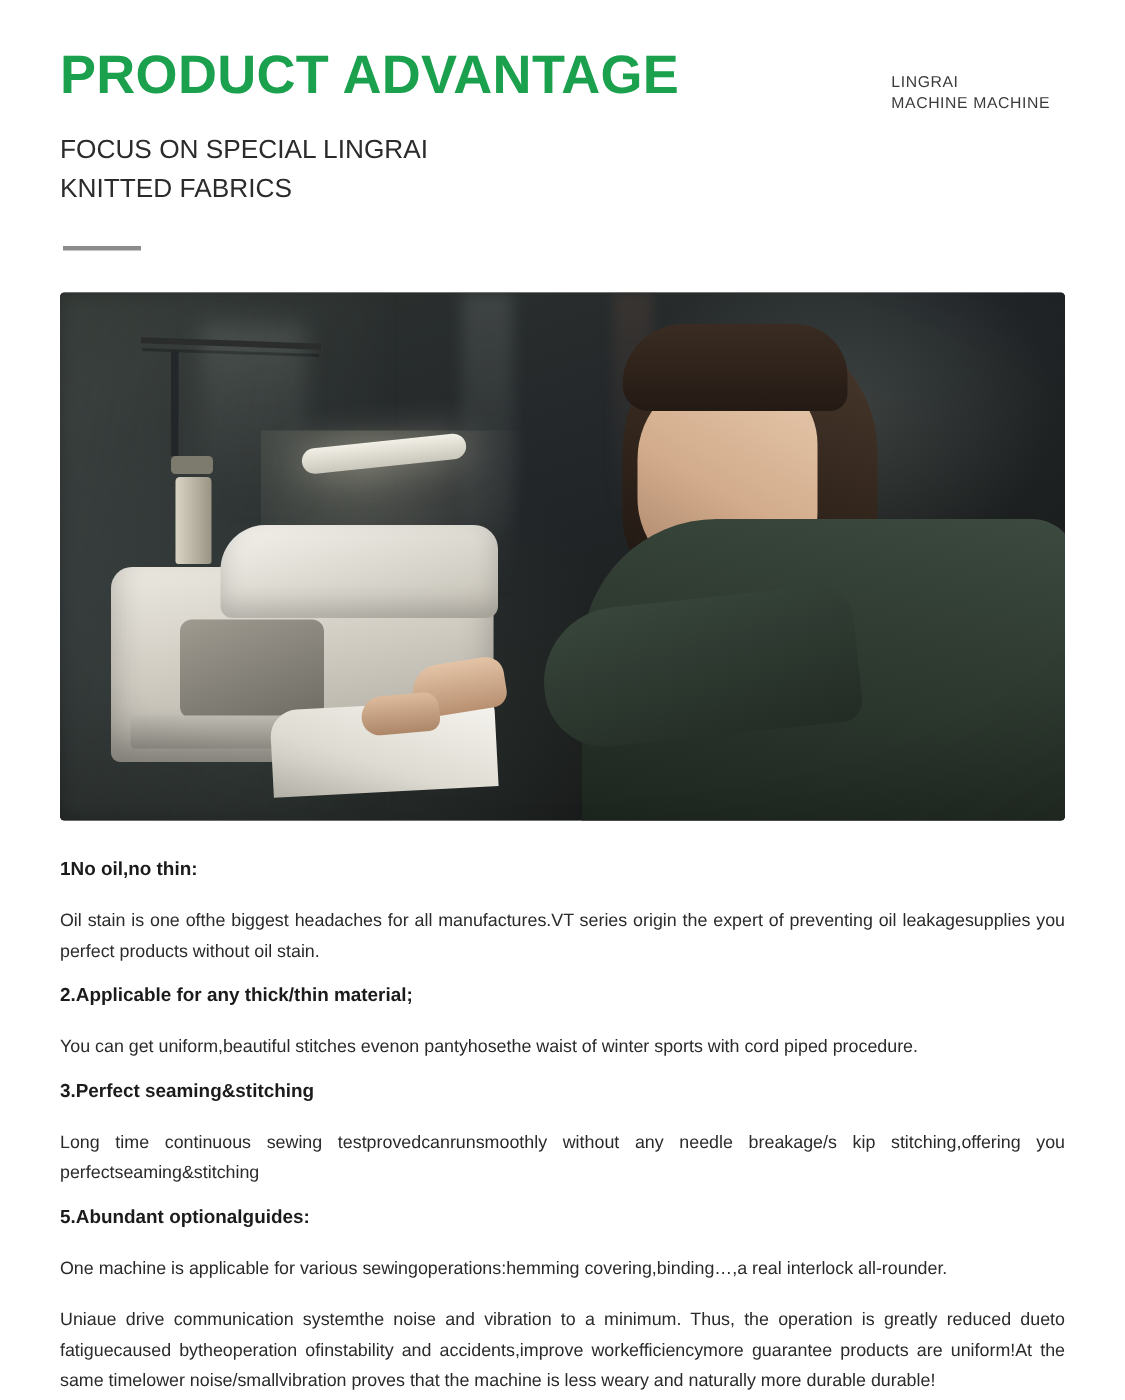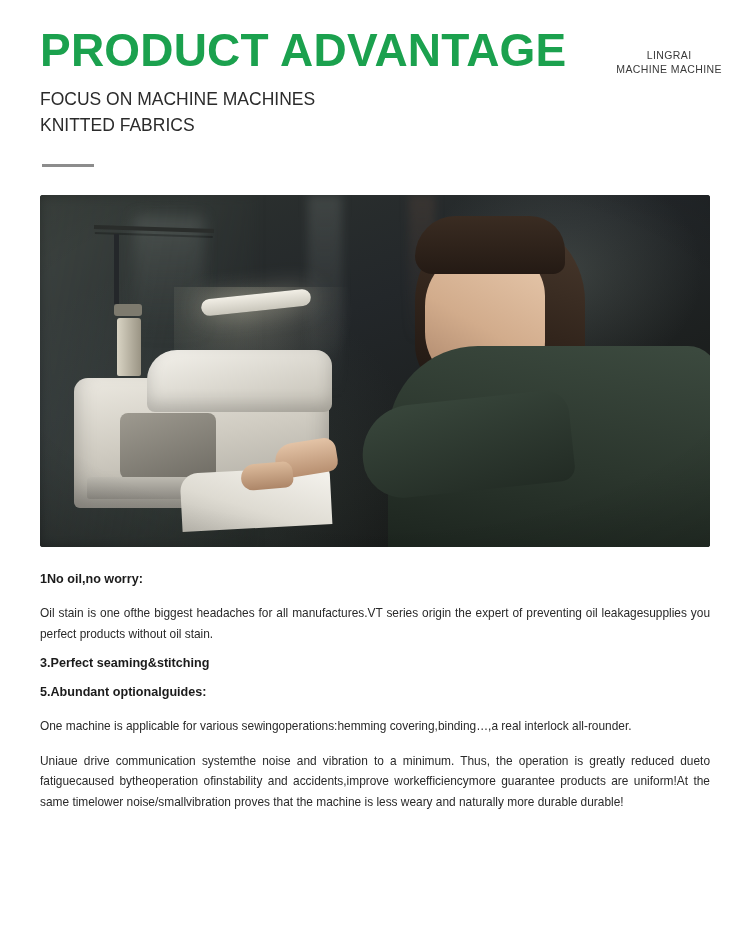--- a/index.html
+++ b/index.html
@@ -21,31 +21,31 @@
     width: 750px;
     height: 933px;
     padding: 0;
   }
   .header {
     position: relative;
     padding: 30px 40px 0 40px;
   }
   .brand {
     position: absolute;
-    right: 28px;
+    right: 50px;
     top: 48px;
-    text-align: center;
+    text-align: left;
     font-size: 10.5px;
     line-height: 14px;
     letter-spacing: 0.4px;
     color: #3a3a3a;
   }
   h1.title {
     margin: 0;
-    font-size: 46px;
+    font-size: 36px;
     line-height: 40px;
     font-weight: bold;
     letter-spacing: 0.2px;
     color: #1ba14e;
   }
   .subtitle {
     margin-top: 16px;
     font-size: 17.5px;
     line-height: 26px;
     color: #2b2b2b;
@@ -271,21 +271,21 @@
 
 <div class="page">
 
   <div class="header">
     <div class="brand">
       <div>LINGRAI</div>
       <div>MACHINE MACHINE</div>
     </div>
     <h1 class="title">PRODUCT ADVANTAGE</h1>
     <div class="subtitle">
-      <div>FOCUS ON MACHINE MACHINES</div>
+      <div>FOCUS ON SPECIAL LINGRAI</div>
       <div>KNITTED FABRICS</div>
     </div>
     <div class="rule"></div>
   </div>
 
   <div class="photo-wrap">
     <div class="photo">
       <div class="bg-blur-left"></div>
       <div class="bg-window"></div>
       <div class="bg-pillar"></div>
@@ -313,25 +313,28 @@
 
       <div class="hand-1"></div>
       <div class="hand-2"></div>
 
       <div class="vignette"></div>
     </div>
   </div>
 
   <div class="content">
 
-    <div class="pt-head">1No oil,no worry:</div>
+    <div class="pt-head">1No oil,no thin:</div>
     <div class="pt-body">Oil stain is one ofthe biggest headaches for all manufactures.VT series origin the expert of preventing oil leakagesupplies you perfect products without oil stain.</div>
 
+    <div class="pt-head">2.Applicable for any thick/thin material;</div>
+    <div class="pt-body">You can get uniform,beautiful stitches evenon pantyhosethe waist of winter sports with cord piped procedure.</div>
 
     <div class="pt-head">3.Perfect seaming&amp;stitching</div>
+    <div class="pt-body">Long time continuous sewing testprovedcanrunsmoothly without any needle breakage/s kip stitching,offering you perfectseaming&amp;stitching</div>
 
     <div class="pt-head">5.Abundant optionalguides:</div>
     <div class="pt-body">One machine is applicable for various sewingoperations:hemming covering,binding…,a real interlock all-rounder.</div>
 
     <div class="pt-body">Uniaue drive communication systemthe noise and vibration to a minimum. Thus, the operation is greatly reduced dueto fatiguecaused bytheoperation ofinstability and accidents,improve workefficiencymore guarantee products are uniform!At the same timelower noise/smallvibration proves that the machine is less weary and naturally more durable durable!</div>
 
   </div>
 
 </div>
 

